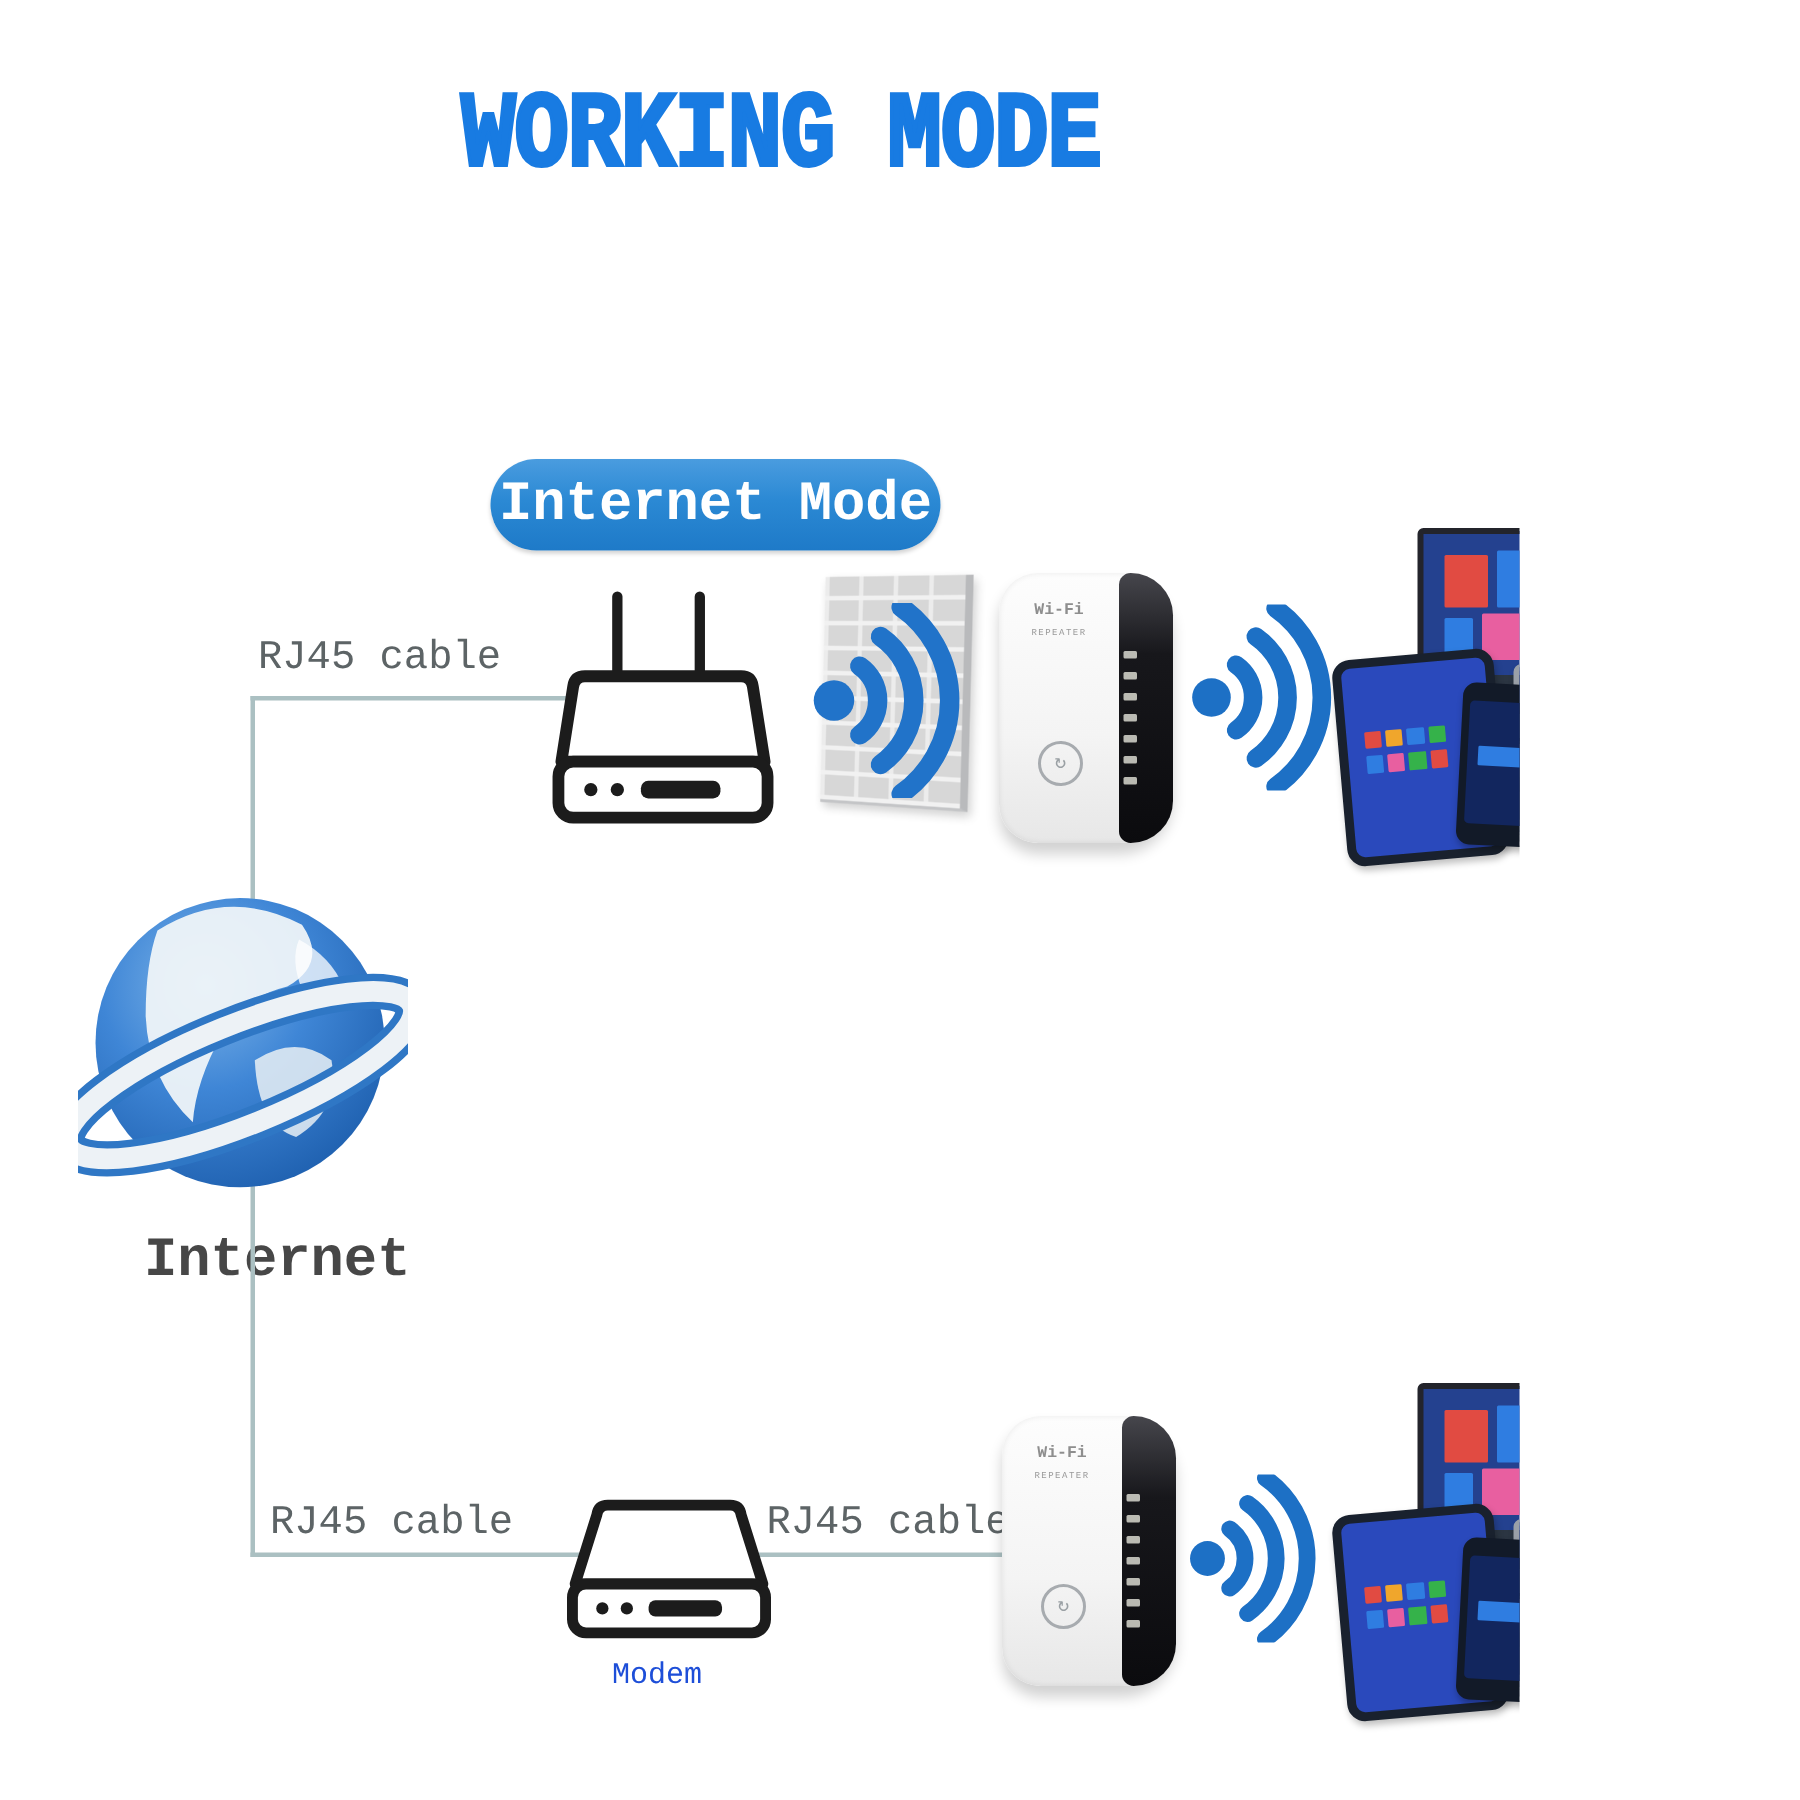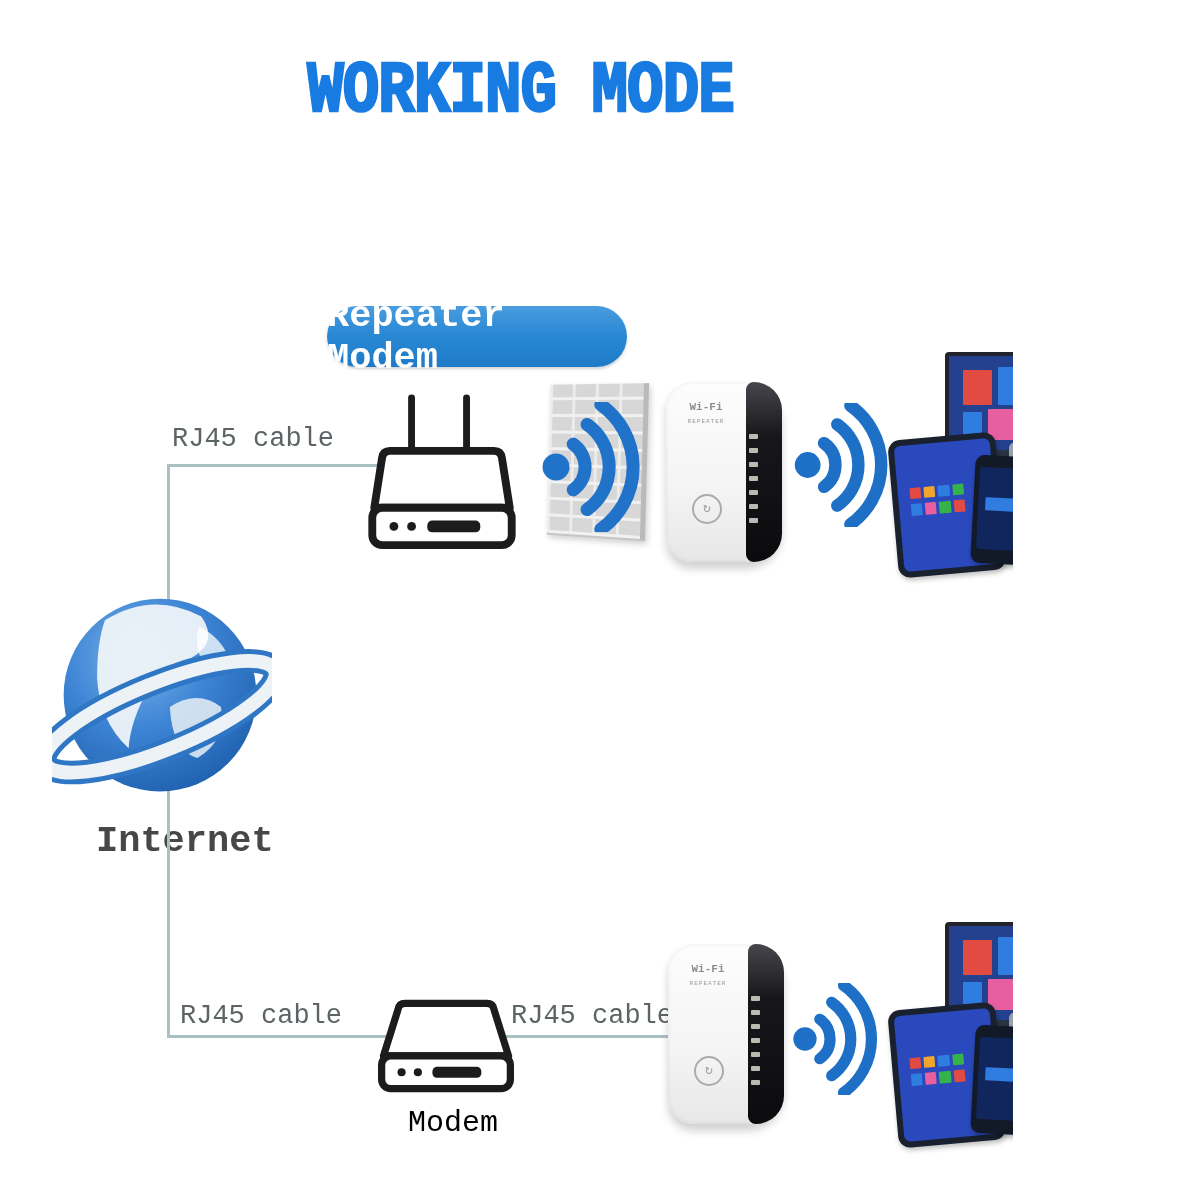--- a/index.html
+++ b/index.html
@@ -16,21 +16,21 @@
   .pill{position:absolute;width:300px;height:61px;border-radius:32px;
         background:linear-gradient(180deg,#4a9cdf 0%,#2b89d4 45%,#1e7ac8 100%);
         color:#fff;font-size:37px;font-weight:700;display:flex;align-items:center;
         justify-content:center;box-shadow:0 2px 3px rgba(0,0,0,.18);}
   #pill-repeater{left:327px;top:306px;}
   #pill-ap{left:327px;top:856px;}
 
   
   .cline{position:absolute;background:#abc0c2;z-index:2;}
   .lbl{position:absolute;color:#5d6466;font-size:27px;z-index:3;}
-  .lbl-modem{position:absolute;color:#000000;font-size:30px;z-index:3;}
+  .lbl-modem{position:absolute;color:#1d4ed8;font-size:20px;z-index:3;}
   .lbl-internet{position:absolute;color:#474747;font-size:37px;font-weight:700;z-index:1;}
 
   
   .routerbox{position:absolute;z-index:2;}
 
   
   .wall{position:absolute;left:546px;top:384px;width:96px;height:152px;z-index:1;
         background-color:#d7d7d7;
         background-image:
           repeating-linear-gradient(0deg,#f1f1f1 0 3px,rgba(0,0,0,0) 3px 17px),
@@ -100,21 +100,21 @@
   <div class="cline" style="left:167px;top:464px;width:220px;height:3px;"></div>
   <div class="cline" style="left:167px;top:464px;width:3px;height:574px;"></div>
   <div class="cline" style="left:167px;top:1035px;width:222px;height:3px;"></div>
   <div class="cline" style="left:504px;top:1035px;width:172px;height:3px;"></div>
 
   <div class="lbl" style="left:172px;top:424px;">RJ45 cable</div>
   <div class="lbl" style="left:180px;top:1001px;">RJ45 cable</div>
   <div class="lbl" style="left:511px;top:1001px;">RJ45 cable</div>
 
   <div class="pill" id="pill-repeater">
-    <span>Repeater Modem</span>
+    <span>Internet Mode</span>
   </div>
 
   <div class="routerbox" style="left:368px;top:388px;width:148px;height:162px;">
     <svg viewBox="0 0 150 165" width="148" height="162">
       <g stroke="#1c1c1c" stroke-width="7" fill="none" stroke-linecap="round">
         <line x1="44" y1="10" x2="44" y2="64"></line>
         <line x1="100" y1="10" x2="100" y2="64"></line>
       </g>
       <path d="M22,64 L128,64 Q135,64 136,71 L144,122 L6,122 L14,71 Q15,64 22,64 Z" fill="#fff" stroke="#1c1c1c" stroke-width="8" stroke-linejoin="round"></path>
       <rect x="4" y="122" width="142" height="38" rx="10" fill="#fff" stroke="#1c1c1c" stroke-width="8"></rect>

